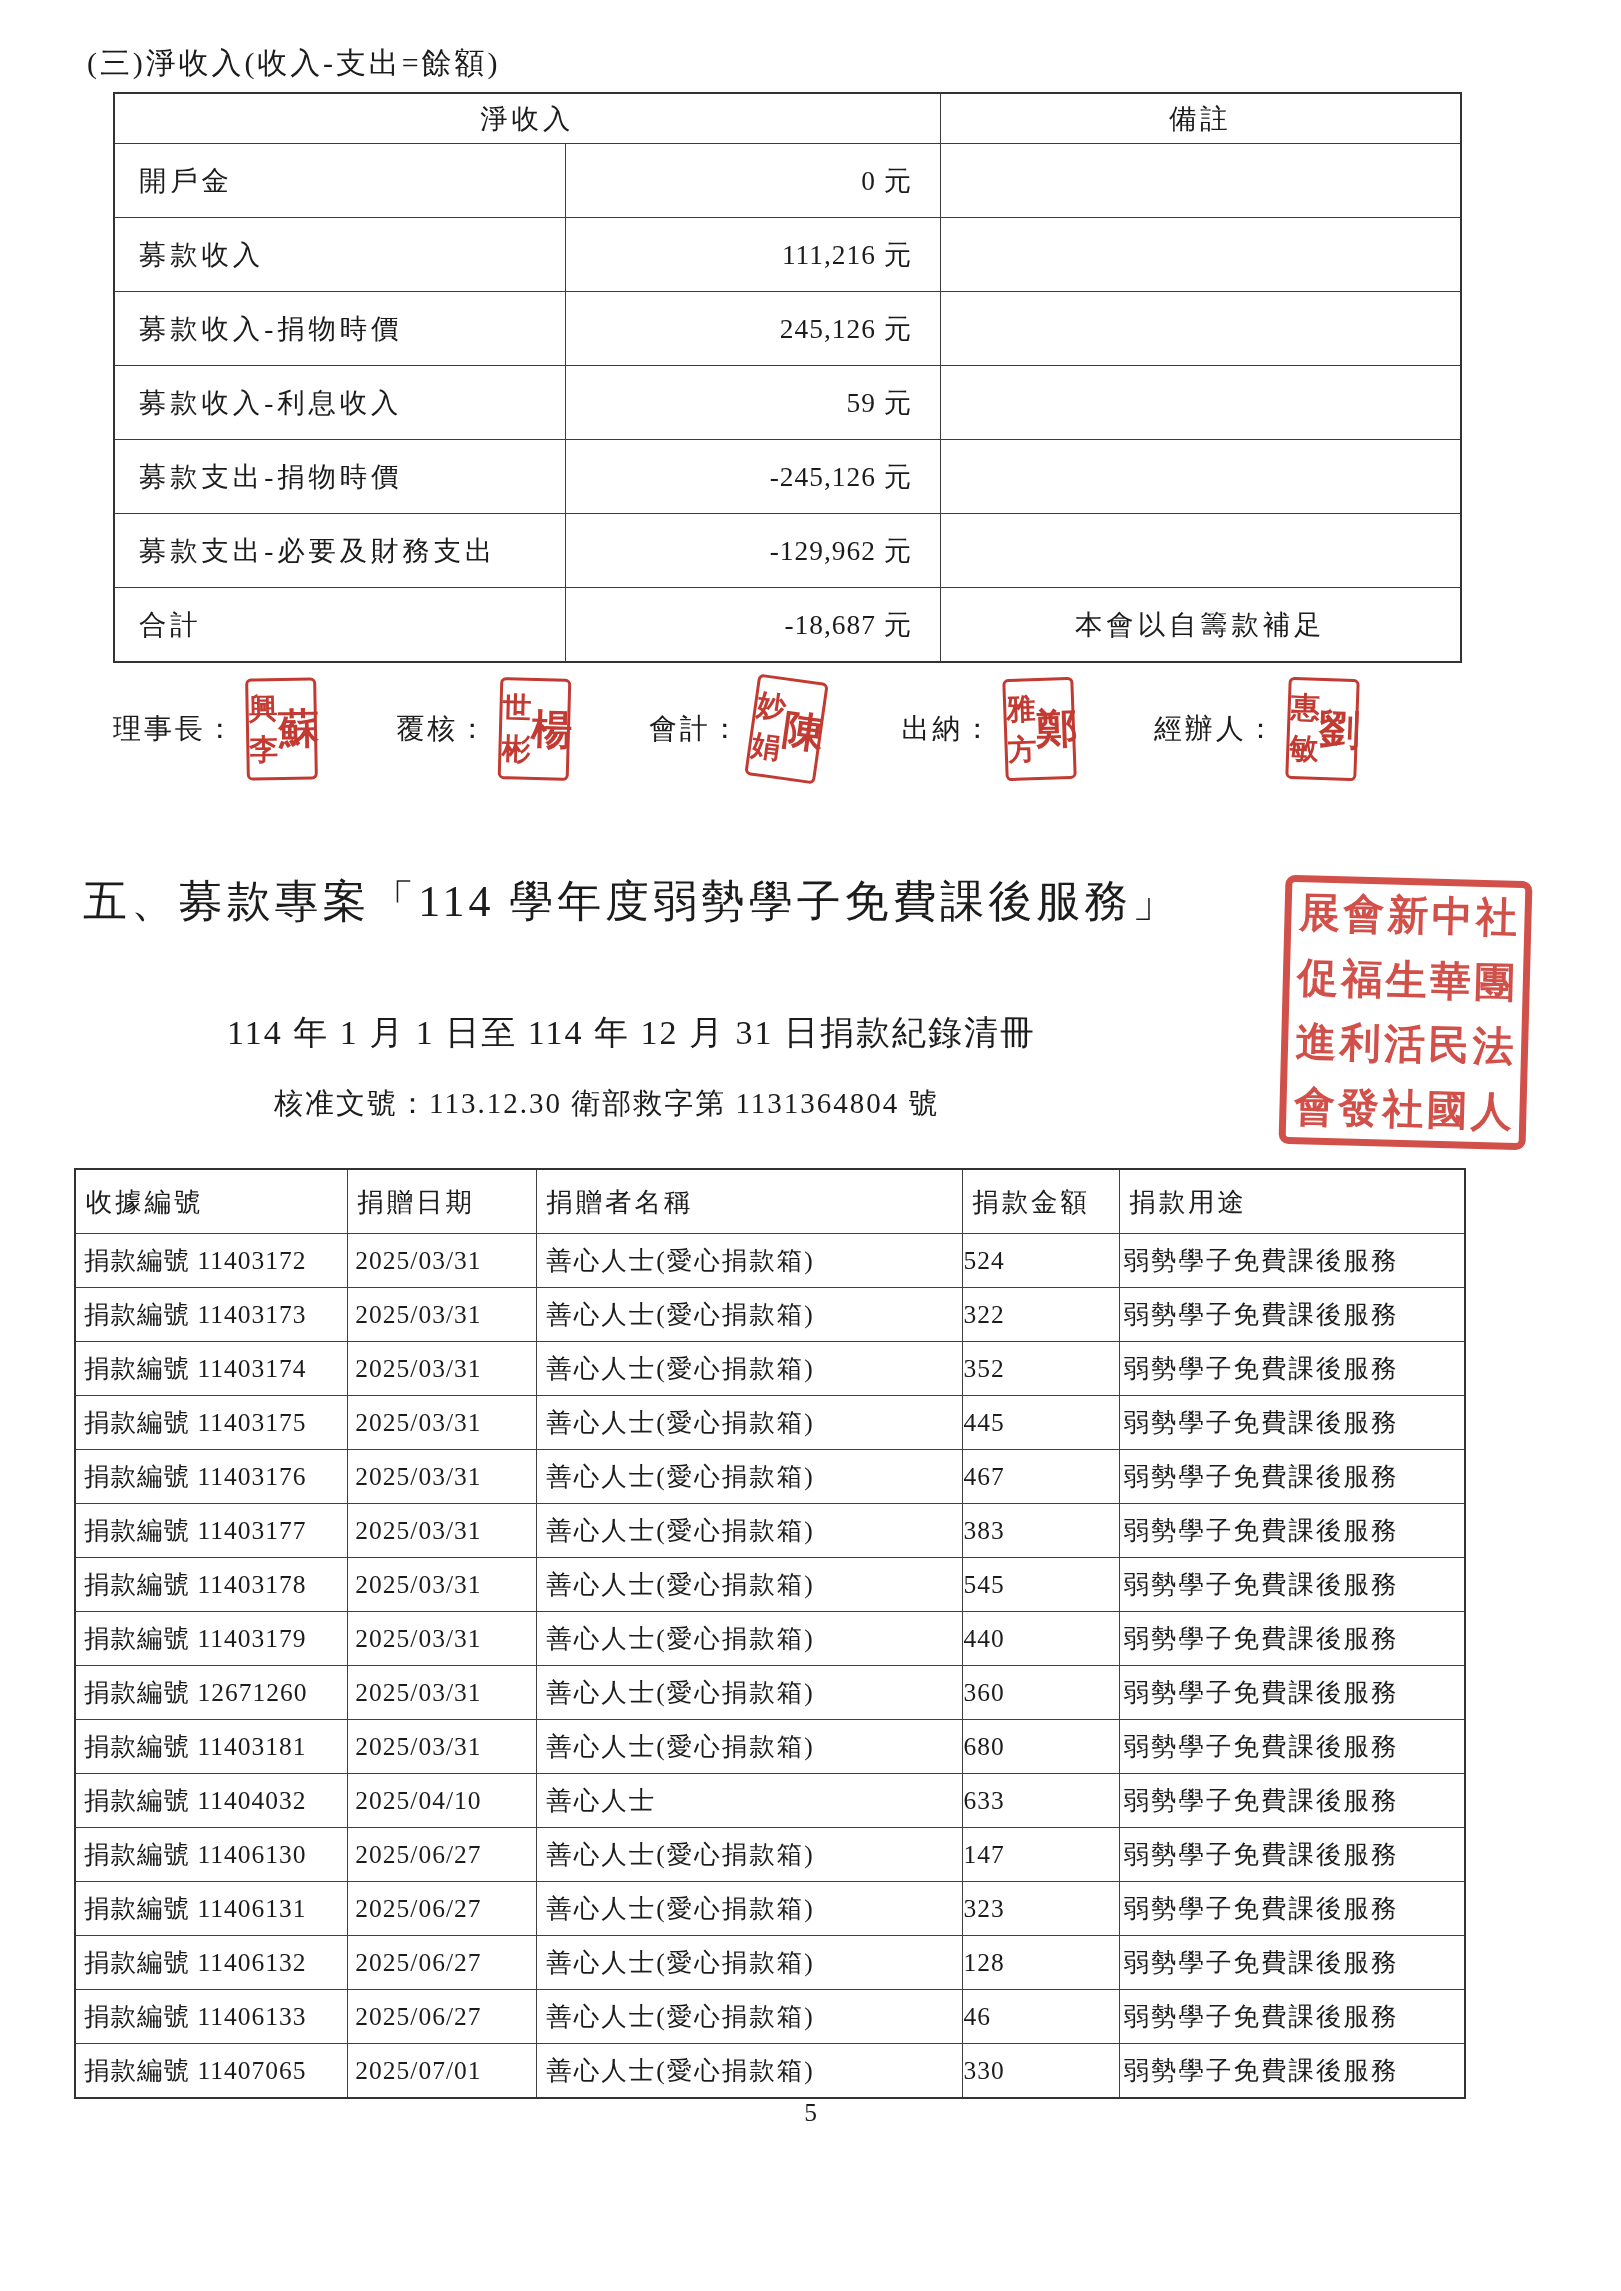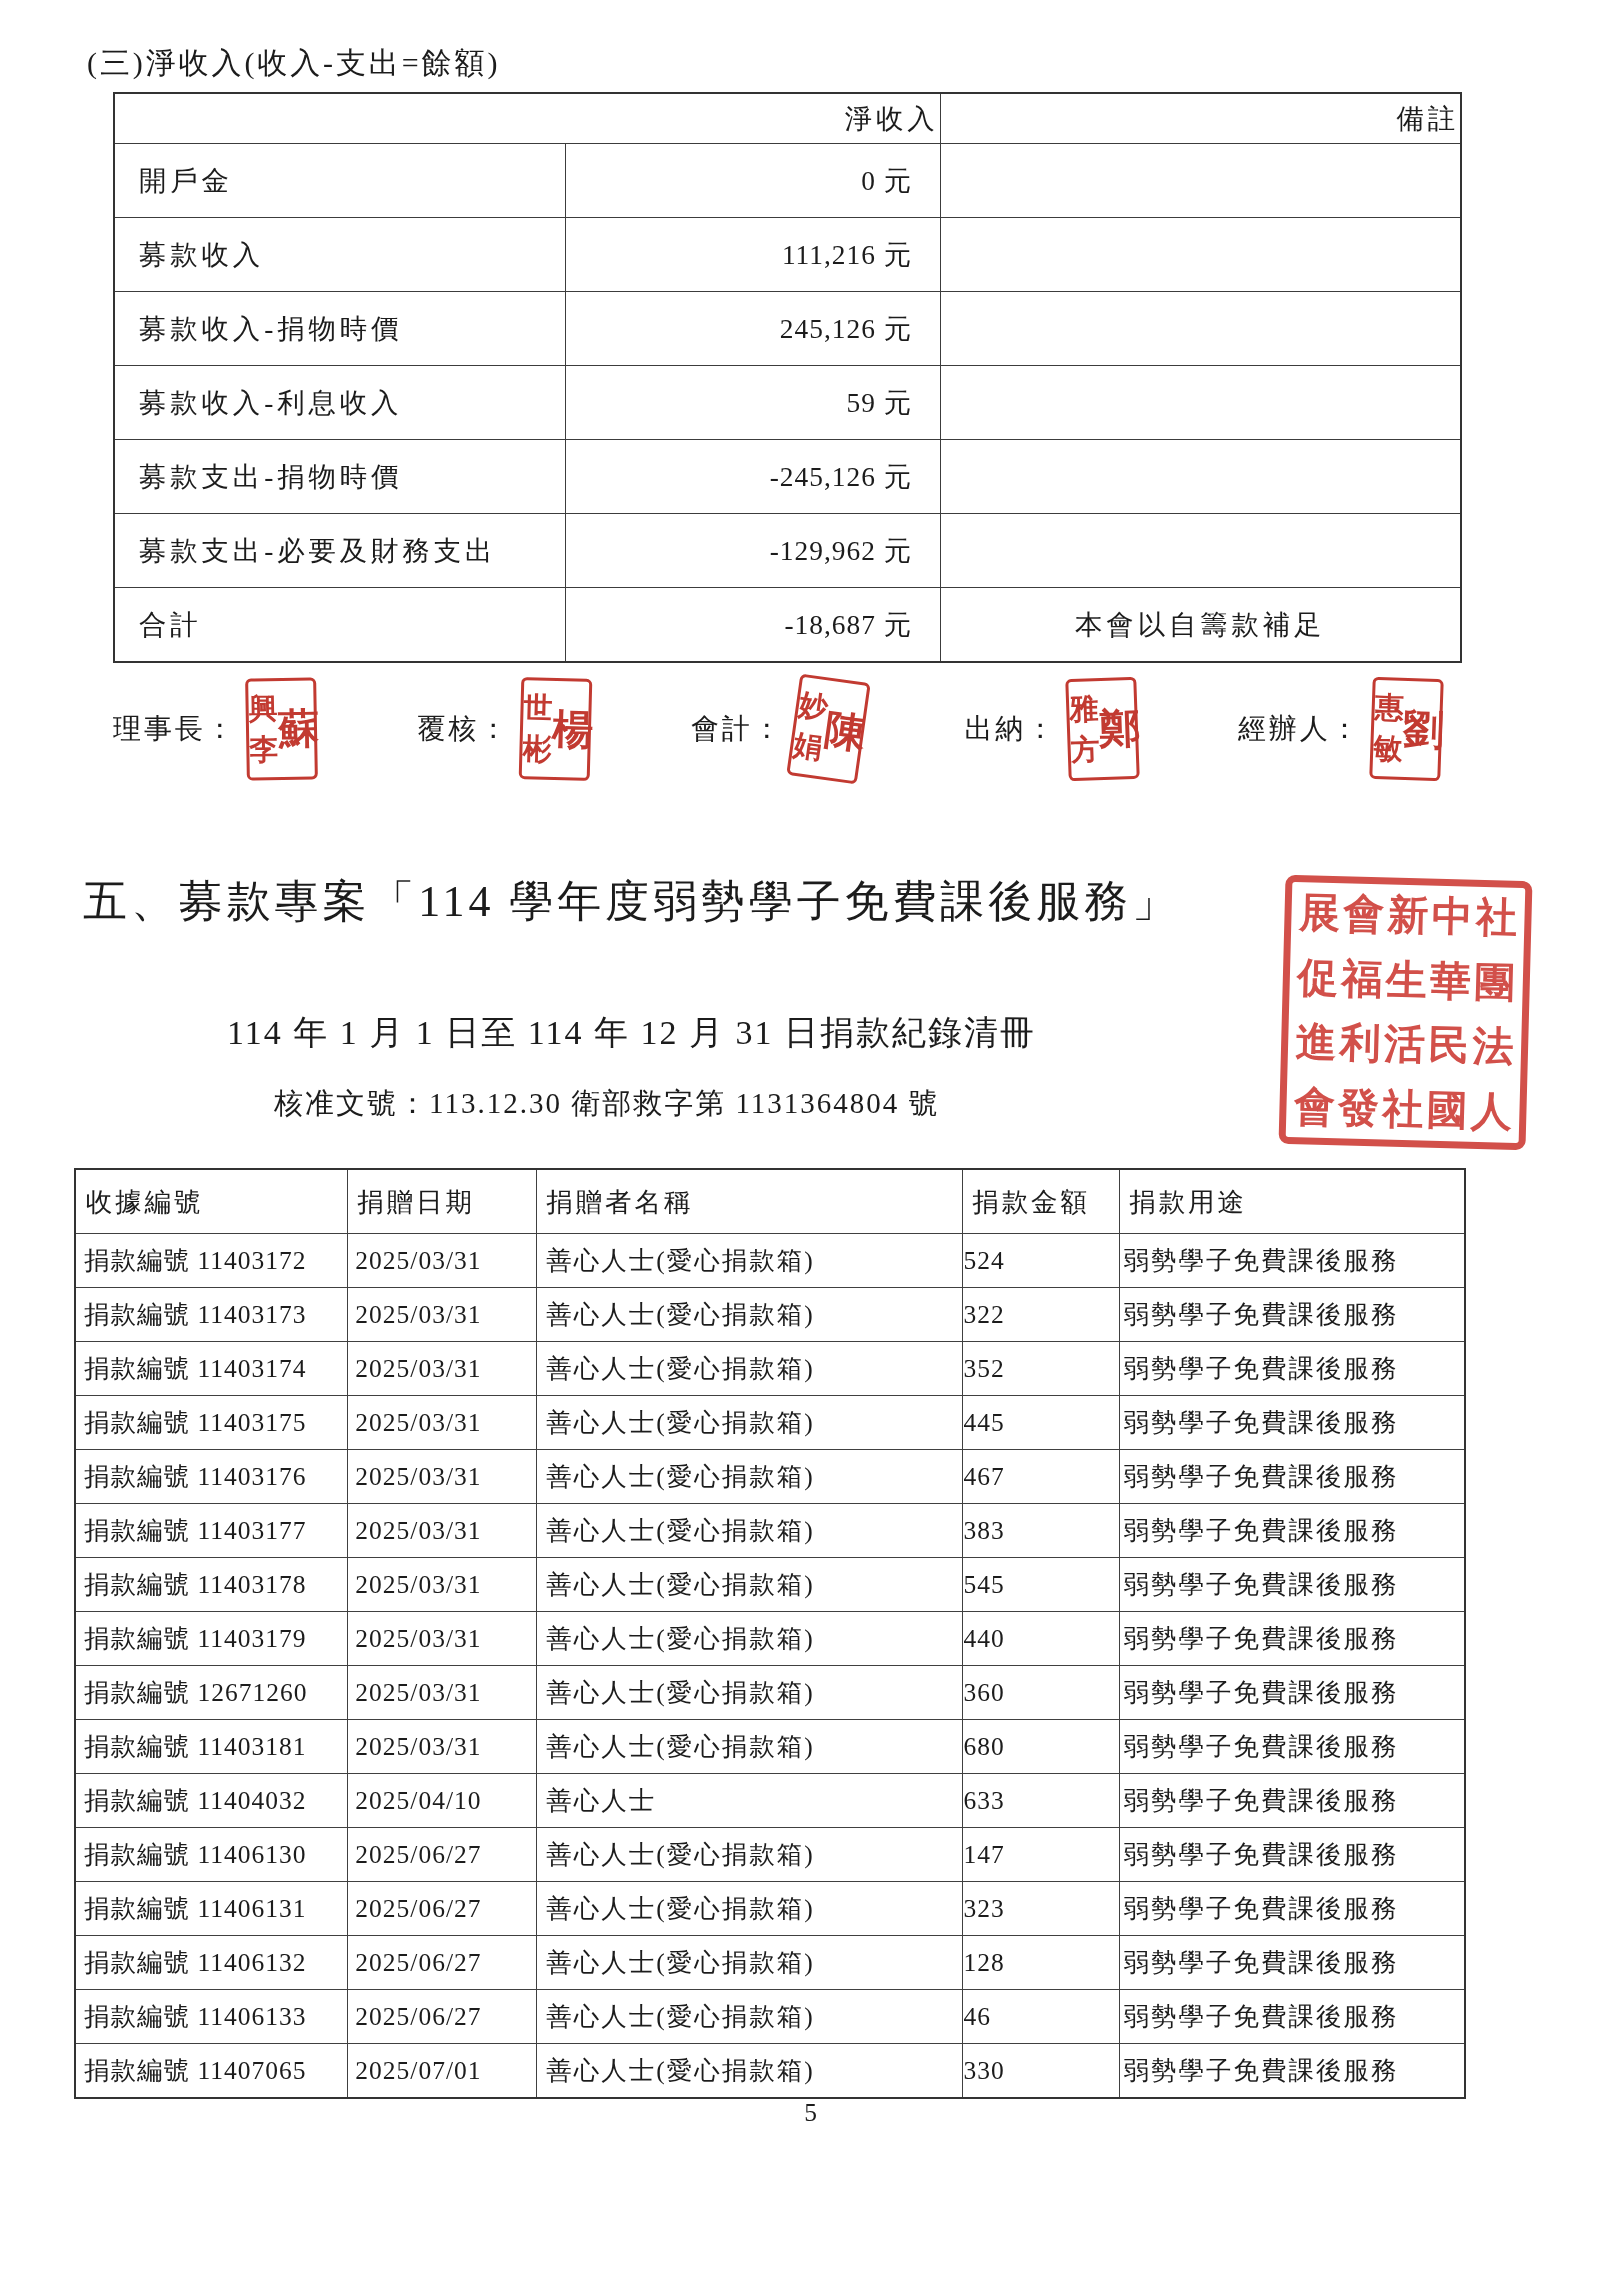--- a/index.html
+++ b/index.html
@@ -12,28 +12,28 @@
     position:absolute;left:87px;top:43px;font-size:30px;letter-spacing:2.9px;
   }
   
   table.net{
     position:absolute;left:113px;top:92px;width:1348px;
     border-collapse:collapse;table-layout:fixed;
     font-size:27.4px;
   }
   table.net,table.net th,table.net td{border:1.6px solid #3c3c3c;}
   table.net{border:2.9px solid #333;}
-  table.net th{font-weight:normal;height:47px;text-align:right;letter-spacing:3.9px;}
+  table.net th{font-weight:normal;height:47px;text-align:center;letter-spacing:3.9px;}
   table.net td{height:71px;}
   table.net td.nl{padding-left:24px;letter-spacing:3.9px;text-align:left;}
   table.net td.na{padding-right:27.4px;text-align:right;letter-spacing:1px;}
   table.net td.nr{text-align:center;letter-spacing:3.9px;}
   
   .sig-row{
-    position:absolute;left:113px;top:678px;display:flex;align-items:flex-start;gap:100px;
+    position:absolute;left:113px;top:678px;display:flex;align-items:flex-start;gap:79px;
   }
   .sig-item{display:flex;align-items:center;gap:9.8px;}
   .sig-label{font-size:28px;letter-spacing:2.9px;white-space:nowrap;}
   .seal{
     width:71px;height:102px;border:3.9px solid #c23a31;border-radius:5.9px;color:#c23a31;
     display:flex;flex-direction:row-reverse;justify-content:space-evenly;
     font-weight:bold;font-size:29px;line-height:1;box-sizing:border-box;padding:2px 0;
   }
   .seal-col{display:flex;flex-direction:column;justify-content:space-evenly;align-items:center;flex:1;}
   .seal .seal-col span:only-child{font-size:41px;}

